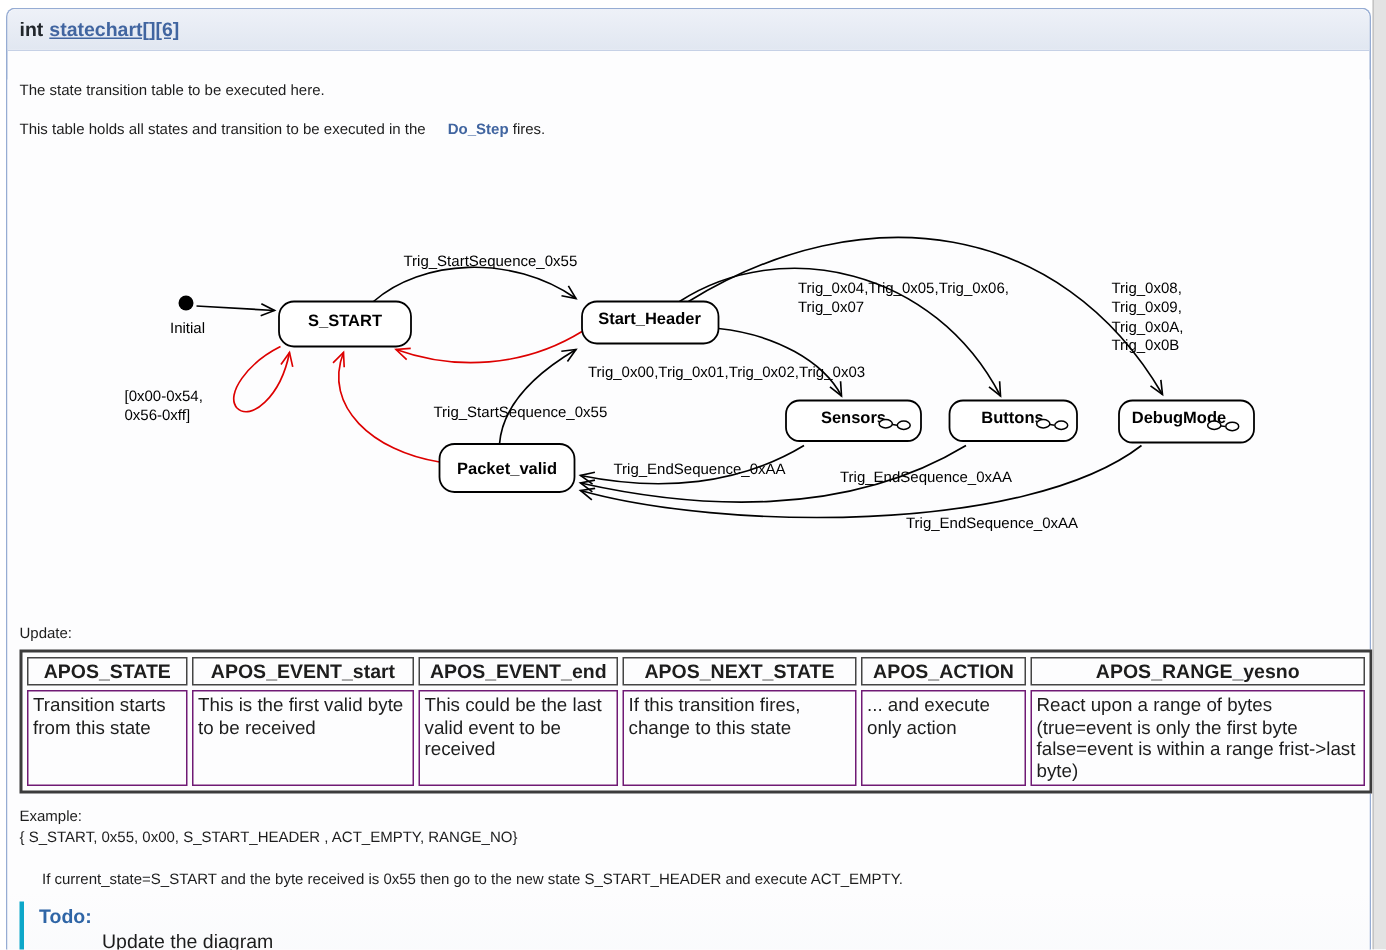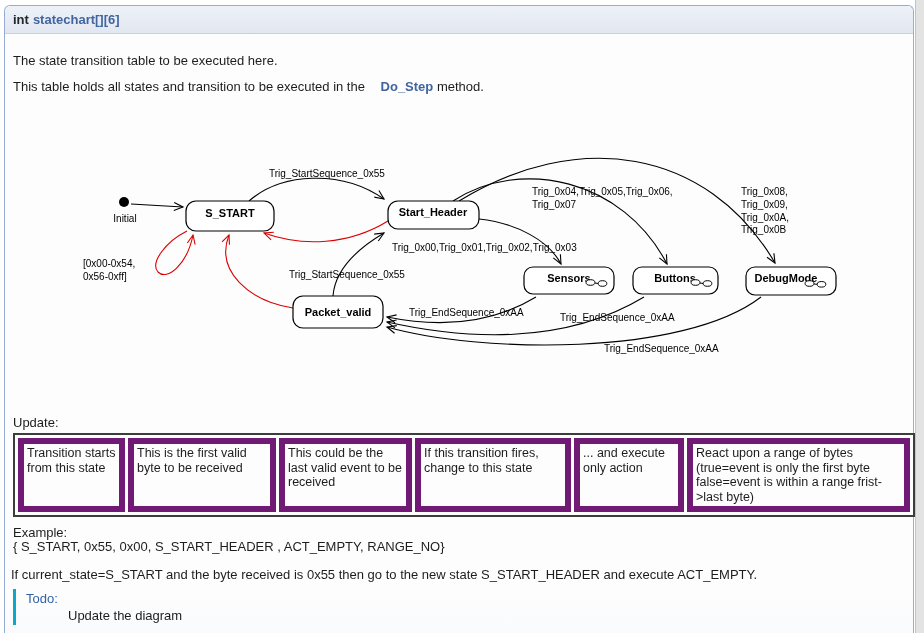--- a/index.html
+++ b/index.html
@@ -16,61 +16,61 @@
     position: absolute; left: 4px; top: 5px; width: 910px; height: 700px;
     border: 1px solid #96acd3; border-bottom: none;
     border-radius: 6px 6px 0 0; background: #fdfdfe;
   }
   .memproto {
     height: 28px; padding: 6px 8px 0 8px;
     background: linear-gradient(to bottom, #eef1f8, #e1e7f1);
     border-bottom: 1px solid #c6d1e6; border-radius: 6px 6px 0 0;
     font-size: 13px; font-weight: bold; color: #21262b;
   }
-  .memproto .membername { color: #4165a0; margin-left: 4px; }
+  .memproto .membername { color: #4165a0; margin-left: 4px; text-decoration: underline; }
   .memdoc { padding: 0 6px 0 3px; background: linear-gradient(to bottom,#fdfdfe 82%, #f4f6f9); height: 660px; }
-  p { margin: 0; font-size: 13px; line-height: 15px; }
+  p { margin: 0; font-size: 10px; line-height: 15px; }
   .desc1 { margin-top: 19px; margin-left: 5px; }
   .desc2 { margin-top: 11px; margin-left: 5px; }
   .el-link { color: #4165a0; font-weight: bold; text-decoration: none; padding-left: 12px; }
   .diagram { position: relative; width: 921px; height: 296px; margin-left: -4px; }
   .diagram svg { display: block; }
   .format-label { margin-top: 25px; margin-left: 5px; margin-bottom: 3px; }
   table.fieldtable {
     margin-left: 5px; width: 902px; table-layout: fixed;
     border-collapse: separate; border-spacing: 3px;
     border: 2px solid #3c3c3c; background: #fdfdfe;
   }
   table.fieldtable th {
     border: 1px solid #454545; font-size: 13px; font-weight: bold;
     text-align: center; padding: 1px 2px; height: 18px;
   }
   table.fieldtable td {
-    border: 6px solid #701a75; font-size: 12.5px; line-height: 14.5px;
+    border: 1px solid #701a75; font-size: 12.5px; line-height: 14.5px;
     vertical-align: top; padding: 2px 3px; height: 62px;
   }
   .example { margin-top: 9px; margin-left: 5px; line-height: 14px; }
-  .explanation { margin-top: 13px; margin-left: 3px; }
+  .explanation { margin-top: 13px; margin-left: 20px; }
   dl.todo { margin: 7px 0 0 5px; padding: 2px 0 2px 10px; border-left: 3px solid #0da7c9; }
-  dl.todo dt { font-size: 13px; font-weight: normal; color: #2f65a6; }
+  dl.todo dt { font-size: 13px; font-weight: bold; color: #2f65a6; }
   dl.todo dd { margin: 2px 0 0 42px; font-size: 13px; }
   text { font-family: "Liberation Sans", sans-serif; }
   .state-name { font-size: 11px; font-weight: bold; fill: #000; }
   .edge-label { font-size: 10px; fill: #000; }
 </style>
 </head>
 <body>
 
 <div class="memitem">
   <div class="memproto">
     <span>int</span><span class="membername">statechart[][6]</span>
   </div>
   <div class="memdoc">
     <p class="desc1">The state transition table to be executed here.</p>
-    <p class="desc2"><span>This table holds all states and transition to be executed in the </span><a href="#" class="el-link">Do_Step</a><span> method.</span></p>
+    <p class="desc2"><span>This table holds all states and transition to be executed in the </span><a href="#" class="el-link">Do_Step</a><span> fires.</span></p>
 
     <div class="diagram">
       <svg width="921" height="296" viewBox="3 93 921 296" xmlns="http://www.w3.org/2000/svg">
         <defs>
           <marker id="ab" markerUnits="userSpaceOnUse" markerWidth="12" markerHeight="11" refX="10" refY="5.5" orient="auto">
             <path d="M1,1.5 L10,5.5 L1,9.5" fill="none" stroke="#000" stroke-width="1.1"></path>
           </marker>
           <marker id="ar" markerUnits="userSpaceOnUse" markerWidth="12" markerHeight="11" refX="10" refY="5.5" orient="auto">
             <path d="M1,1.5 L10,5.5 L1,9.5" fill="none" stroke="#dd0000" stroke-width="1.1"></path>
           </marker>
@@ -148,20 +148,28 @@
     <table class="fieldtable">
       <colgroup>
         <col style="width:107px">
           <col style="width:148px">
           <col style="width:133px">
         <col style="width:156px">
           <col style="width:110px">
           <col>
       </colgroup>
       <tbody>
+          <tr>
+        <th>APOS_STATE</th>
+        <th>APOS_EVENT_start</th>
+        <th>APOS_EVENT_end</th>
+        <th>APOS_NEXT_STATE</th>
+        <th>APOS_ACTION</th>
+        <th>APOS_RANGE_yesno</th>
+      </tr>
       <tr>
         <td>Transition starts from this state</td>
         <td>This is the first valid byte to be received</td>
         <td>This could be the last valid event to be received</td>
         <td>If this transition fires, change to this state</td>
         <td>... and execute only action</td>
         <td>React upon a range of bytes (true=event is only the first byte false=event is within a range frist-&gt;last byte)</td>
       </tr>
     </tbody>
       </table>

